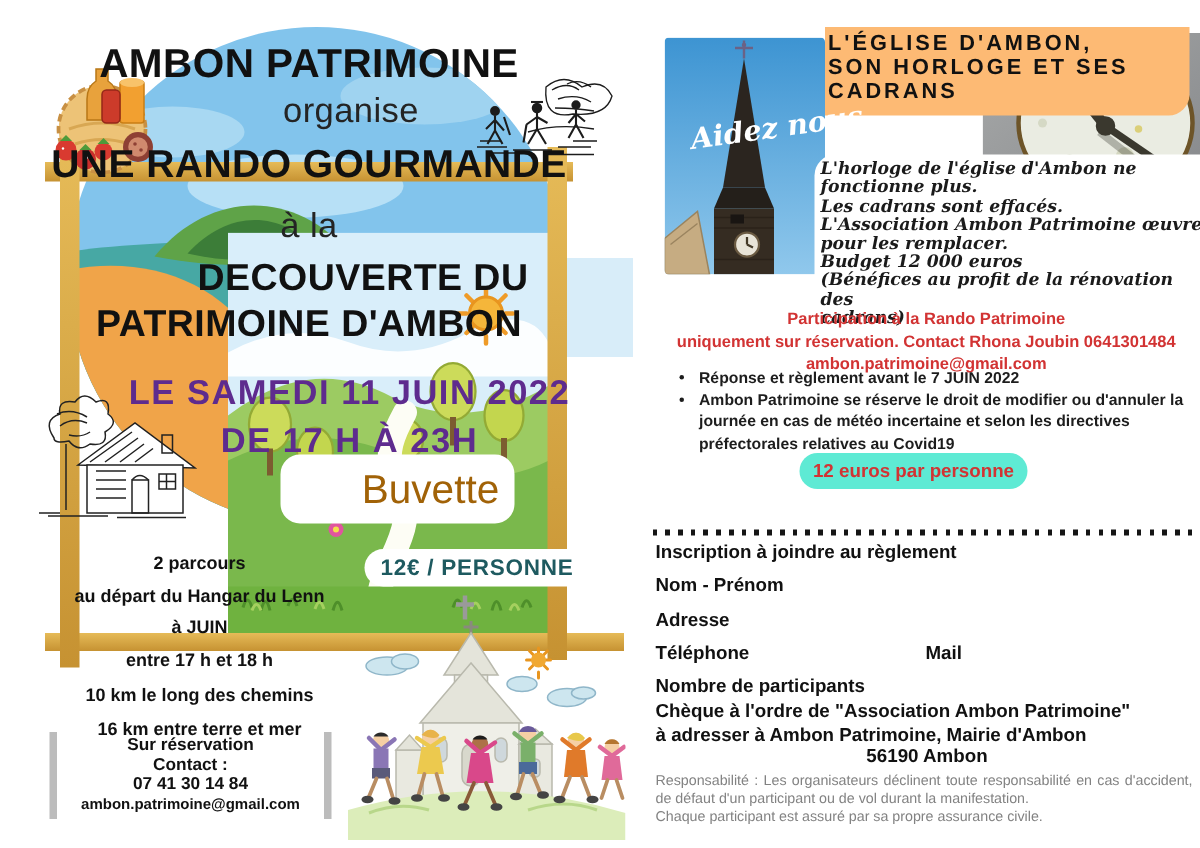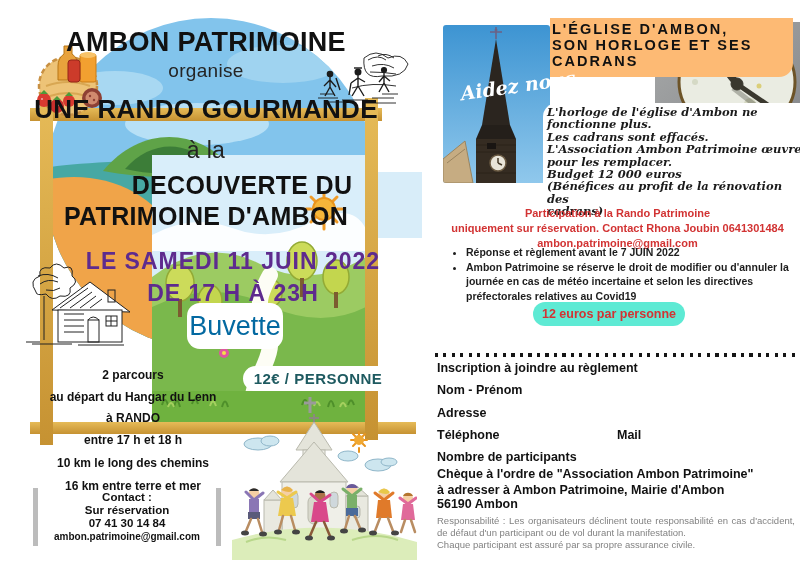--- a/index.html
+++ b/index.html
@@ -17,31 +17,31 @@
   .bar-left{left:40px;top:98px;width:13px;height:347px;}
   .bar-right{left:365px;top:98px;width:13px;height:342px;}
   .sunwrap{left:301px;top:190px;width:46px;height:42px;z-index:3;}
   .food{left:28px;top:38px;width:88px;height:80px;z-index:4;}
   .hikers{left:312px;top:44px;width:100px;height:62px;z-index:4;}
   .cottage{left:22px;top:262px;width:115px;height:85px;z-index:4;}
   .kids{left:232px;top:408px;width:185px;height:152px;z-index:4;}
 
   .lt{left:0;width:412px;z-index:5;text-align:center;letter-spacing:.3px;}
   .lt-org{top:27px;font-size:27px;font-weight:800;}
-  .lt-organise{top:60px;font-size:19px;font-weight:400;color:#242424;}
+  .lt-organise{top:60px;font-size:23px;font-weight:400;color:#242424;padding-left:28px;}
   .lt-event{top:94px;font-size:26px;font-weight:800;}
   .lt-ala{top:137px;font-size:23px;font-weight:400;color:#242424;}
   .lt-disc1{top:171px;font-size:25px;font-weight:800;margin-left:36px;}
   .lt-disc2{top:202px;font-size:25px;font-weight:800;}
   .lt-date{color:#5e2b8e;font-weight:800;letter-spacing:1px;font-size:23px;padding-left:27px;}
   .lt-date1{top:248px;}
   .lt-date2{top:280px;}
 
   .chip{background:#fff;border-radius:13px;z-index:5;text-align:center;}
-  .buvette{left:187px;top:303px;width:96px;height:46px;font-size:27px;line-height:46px;color:#0369a1;}
+  .buvette{left:187px;top:303px;width:112px;height:46px;font-size:27px;line-height:46px;color:#a16207;padding-left:44px;}
   .price{left:243px;top:366px;width:150px;height:25px;font-size:15px;line-height:25px;
          font-weight:bold;color:#1e5a60;letter-spacing:.5px;}
 
   .route{left:8px;width:250px;z-index:5;text-align:center;font-weight:bold;font-size:12px;}
   .r0{top:368px;} .r1{top:390px;} .r2{top:411px;} .r3{top:433px;} .r4{top:456px;} .r5{top:479px;}
 
   .contact{left:33px;top:488px;width:178px;z-index:5;border-left:5px solid #bcbcbc;
            border-right:5px solid #bcbcbc;padding:3px 0;text-align:center;font-weight:bold;}
   .contact div{font-size:11.5px;line-height:13px;}
   .contact div:last-child{font-size:10px;}
@@ -63,21 +63,21 @@
   .pill{left:533px;top:302px;width:152px;height:24px;background:#5eead4;border-radius:12px;
         text-align:center;font-weight:bold;font-size:12.5px;line-height:24px;color:#d23333;z-index:3;}
   .dots{left:435px;top:353px;width:360px;height:4px;z-index:3;
         background:repeating-linear-gradient(90deg,#151515 0 3px,transparent 3px 8.5px);}
   .flabel{left:437px;z-index:3;font-weight:bold;font-size:12.5px;}
   .f-head{top:361px;}
   .f-nom{top:383px;} .f-adr{top:406px;} .f-tel{top:428px;} .f-nb{top:450px;}
   .f-mail{left:617px;top:428px;}
   .cheque{left:437px;z-index:3;font-weight:bold;font-size:12.5px;}
   .cq1{top:467px;} .cq2{top:483px;}
-  .cq3{top:497px;width:362px;text-align:left;}
+  .cq3{top:497px;width:362px;text-align:center;}
   .disclaimer{left:437px;top:515px;width:358px;z-index:3;color:#828282;font-size:9.5px;
               line-height:12px;text-align:justify;}
 </style>
 </head>
 <body>
 
 <div class="pg">
 
   <div class="abs circle">
     <svg viewBox="0 0 332 332" width="332" height="332">
@@ -313,28 +313,28 @@
   <div class="abs lt lt-disc1">DECOUVERTE DU</div>
   <div class="abs lt lt-disc2">PATRIMOINE D'AMBON</div>
   <div class="abs lt lt-date lt-date1">LE SAMEDI 11 JUIN 2022</div>
   <div class="abs lt lt-date lt-date2">DE 17 H À 23H</div>
 
   <div class="abs chip buvette">Buvette</div>
   <div class="abs chip price">12€ / PERSONNE</div>
 
   <div class="abs route r0">2 parcours</div>
   <div class="abs route r1">au départ du Hangar du Lenn</div>
-  <div class="abs route r2">à RANDO</div>
+  <div class="abs route r2">à JUIN</div>
   <div class="abs route r3">entre 17 h et 18 h</div>
   <div class="abs route r4">10 km le long des chemins</div>
   <div class="abs route r5">16 km entre terre et mer</div>
 
   <div class="abs contact">
+    <div>Sur réservation</div>
     <div>Contact :</div>
-    <div>Sur réservation</div>
     <div>07 41 30 14 84</div>
     <div>ambon.patrimoine@gmail.com</div>
   </div>
 
   <div class="abs church-photo">
     <svg viewBox="0 0 107 158" width="107" height="158">
       <defs>
         <linearGradient id="sky" x1="0" y1="0" x2="0" y2="1">
           <stop offset="0" stop-color="#3d94d2"></stop>
             <stop offset="1" stop-color="#90c8ec"></stop>

